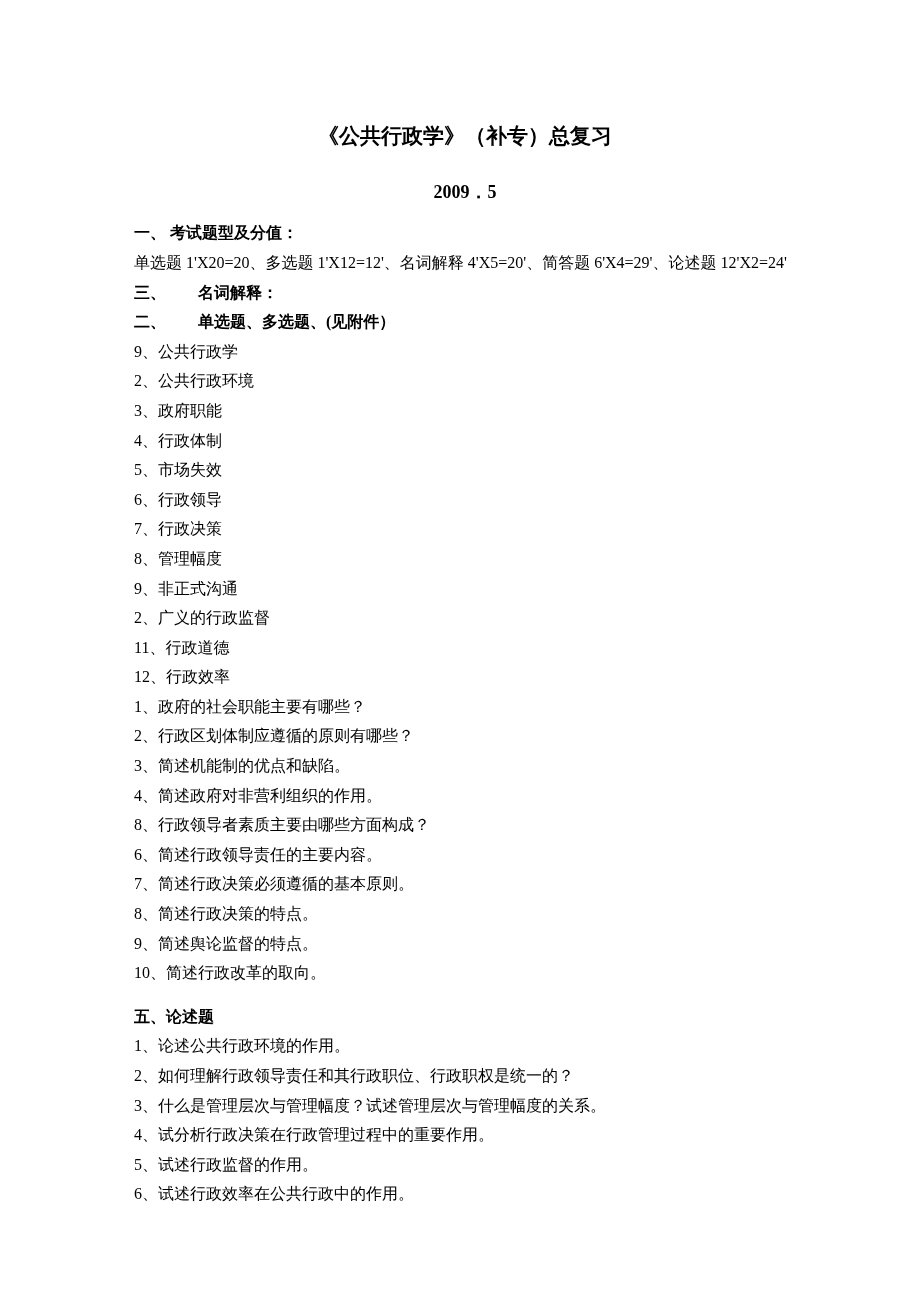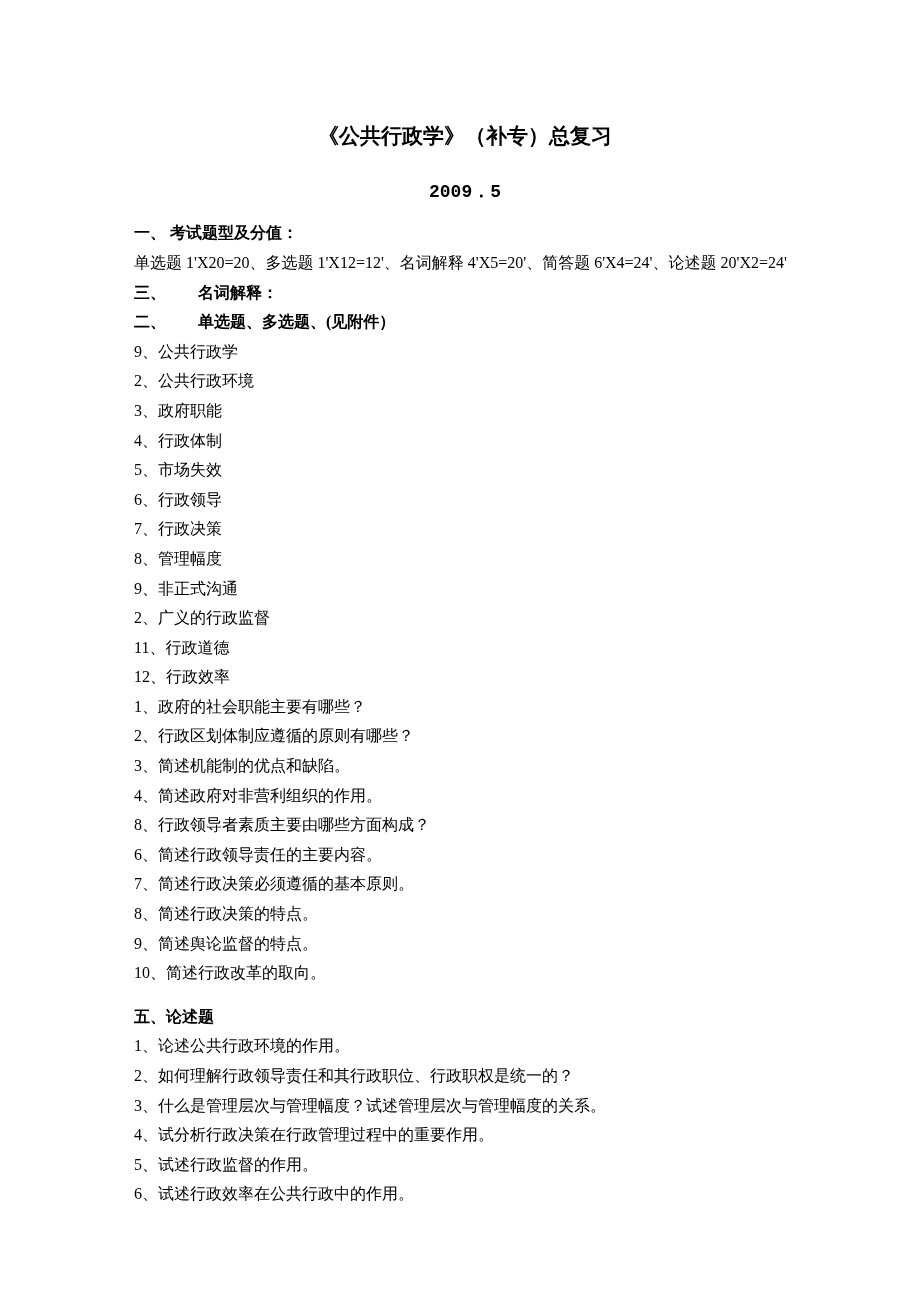--- a/index.html
+++ b/index.html
@@ -21,21 +21,21 @@
   .title {
     text-align: center;
     font-size: 21px;
     font-weight: bold;
     margin-bottom: 24px;
   }
   .subtitle {
     text-align: center;
     font-size: 18px;
     font-weight: bold;
-    font-family: Liberation Mono, monospace;
+    font-family: Liberation Serif, serif;
     margin-bottom: 14px;
   }
   .section-head {
     font-weight: bold;
   }
   .line {
     margin: 4px;
   }
   .gap {
     margin-top: 18px;
@@ -43,21 +43,21 @@
 </style>
 </head>
 <body>
 
 <div class="page">
 
   <div class="title">《公共行政学》（补专）总复习</div>
   <div class="subtitle">2009．5</div>
 
   <div class="line section-head">一、 考试题型及分值：</div>
-  <div class="line">单选题 1'X20=20、多选题 1'X12=12'、名词解释 4'X5=20'、简答题 6'X4=24'、论述题 20'X2=24'</div>
+  <div class="line">单选题 1'X20=20、多选题 1'X12=12'、名词解释 4'X5=20'、简答题 6'X4=29'、论述题 12'X2=24'</div>
 
   <div class="line section-head">三、　　名词解释：</div>
 
   <div class="line section-head">二、　　单选题、多选题、(见附件）</div>
   <div class="line">9、公共行政学</div>
   <div class="line">2、公共行政环境</div>
   <div class="line">3、政府职能</div>
   <div class="line">4、行政体制</div>
   <div class="line">5、市场失效</div>
   <div class="line">6、行政领导</div>

